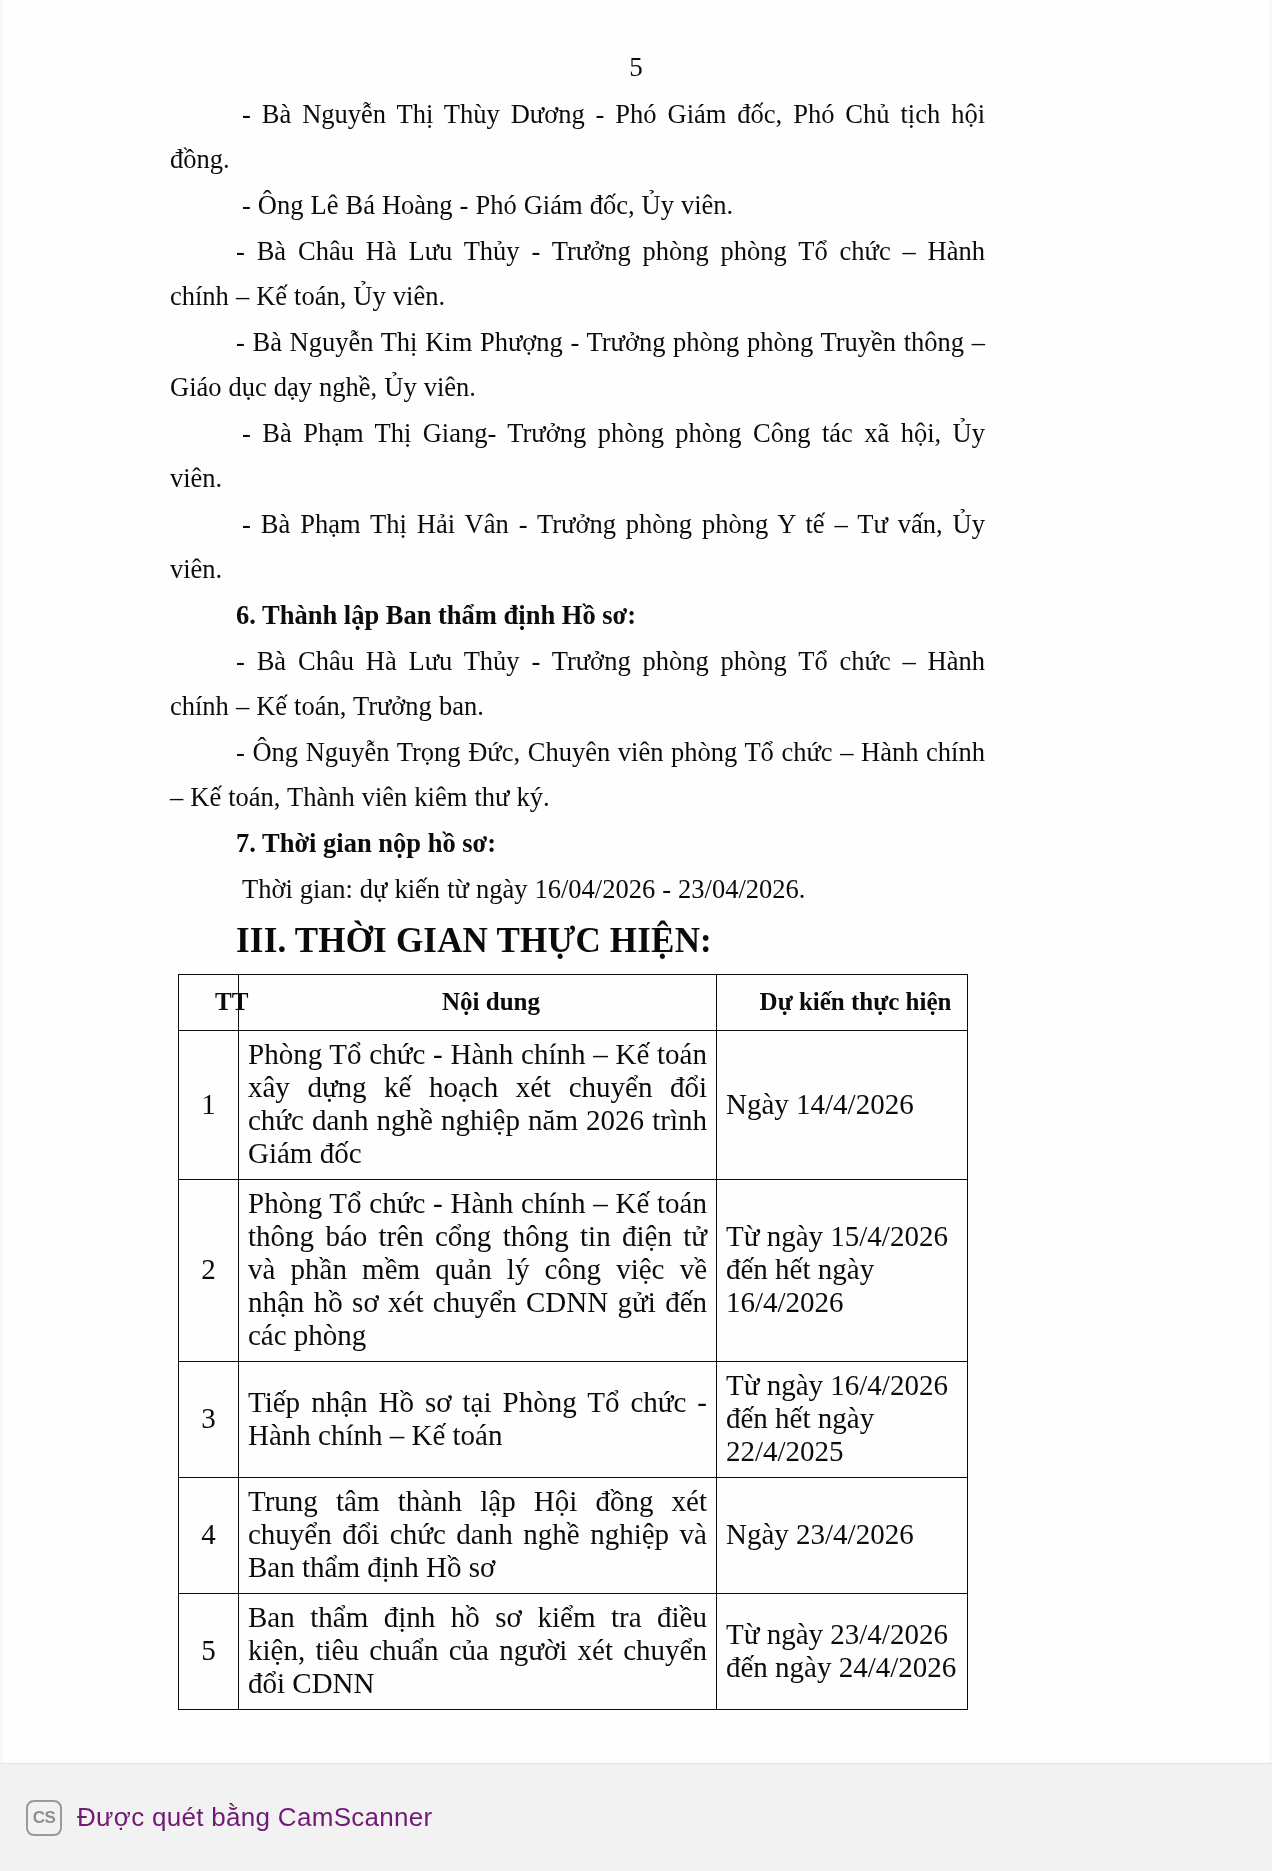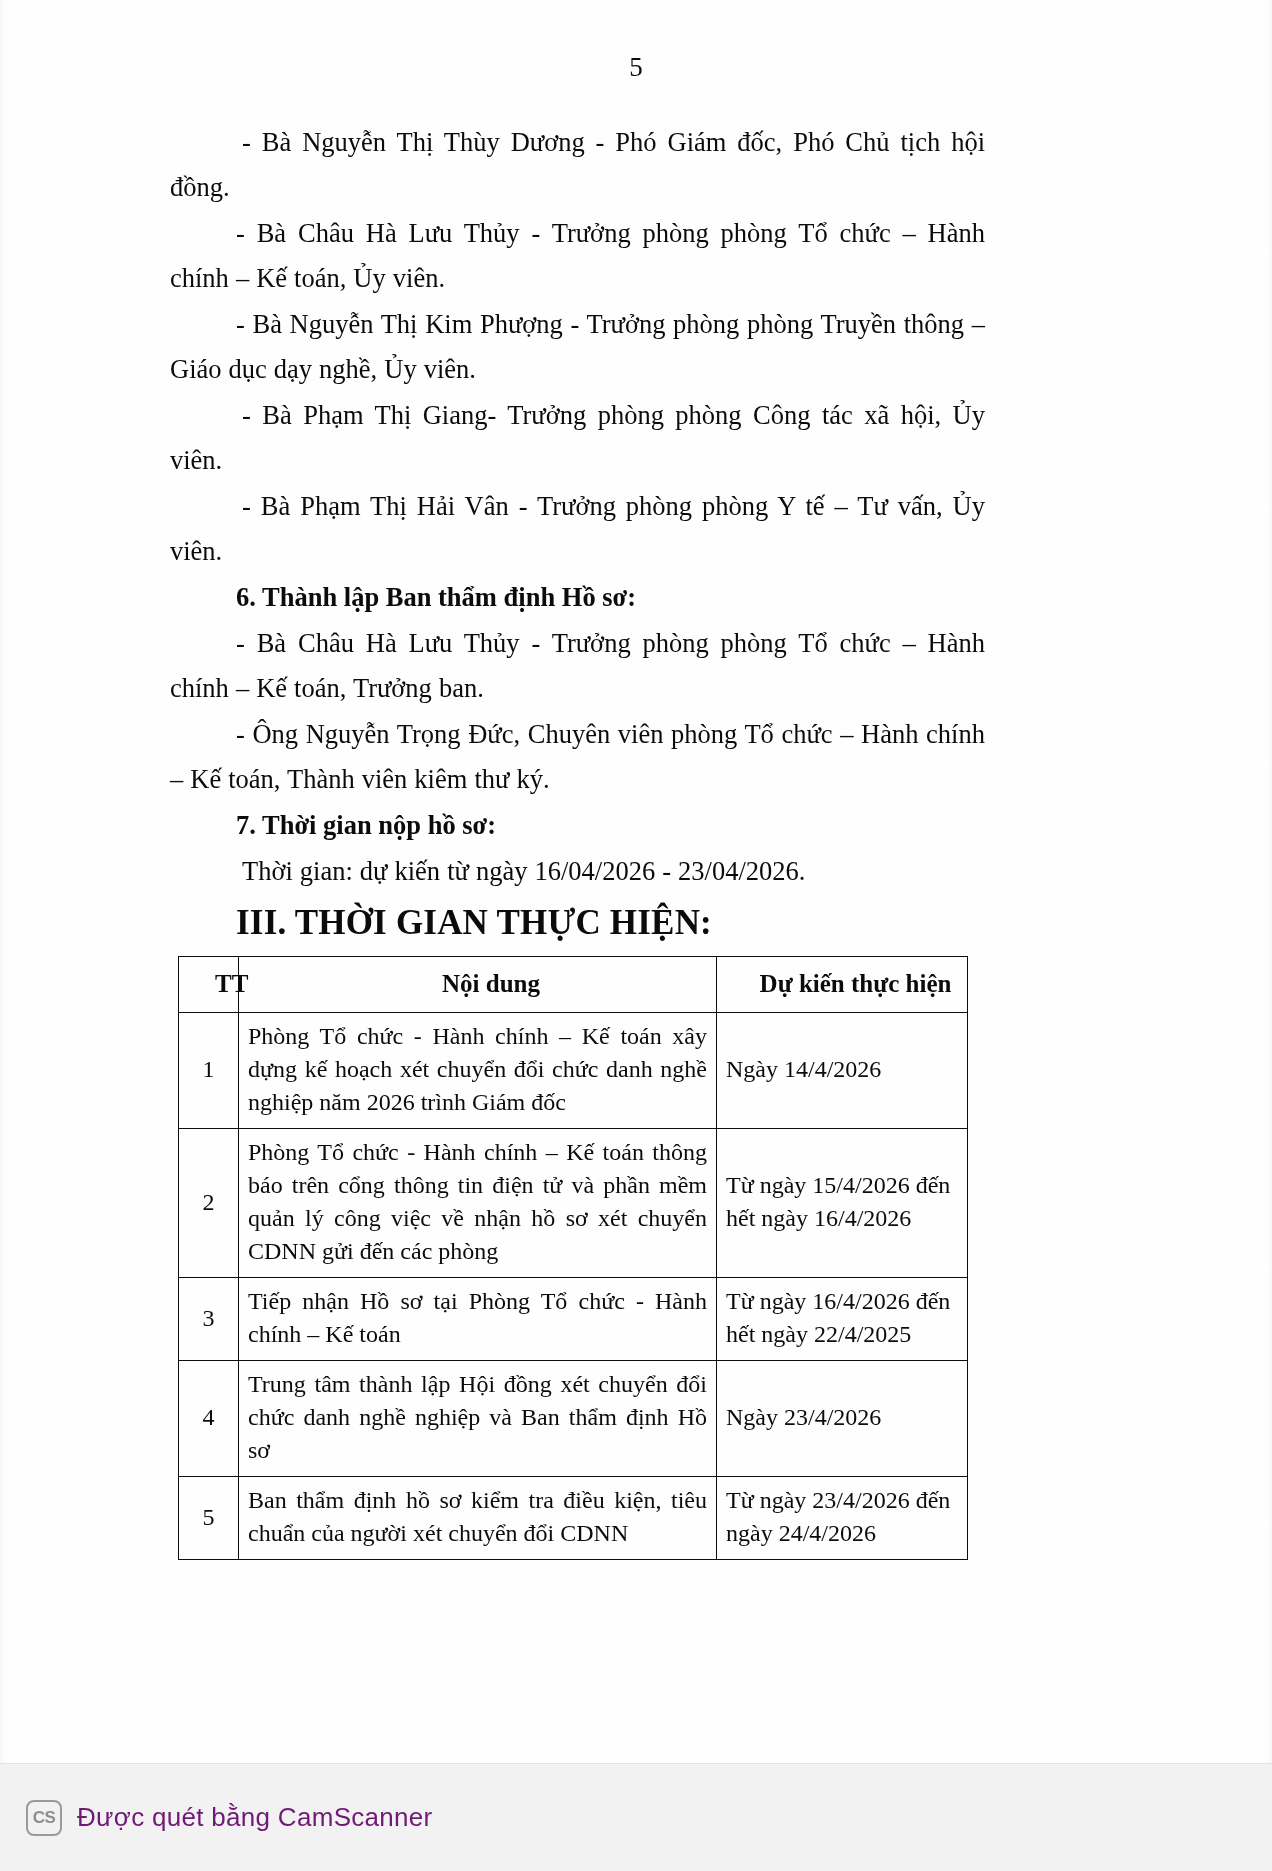--- a/index.html
+++ b/index.html
@@ -32,21 +32,21 @@
     width: 1272px;
     text-align: center;
     font-size: 27px;
     line-height: 1;
     letter-spacing: 0.2px;
   }
 
   .content {
     position: absolute;
     left: 170px;
-    top: 120px;
+    top: 92px;
     width: 815px;
   }
 
   p.para {
     margin: 0 0 1px 0;
     font-size: 26.5px;
     line-height: 45px;
     text-indent: 66px;
     text-align: justify;
     word-spacing: 0.4px;
@@ -84,21 +84,21 @@
   }
   table.schedule {
     border-collapse: collapse;
     width: 789px;
     table-layout: fixed;
   }
   table.schedule th,
   table.schedule td {
     border: 1.6px solid #0b0b0b;
     padding: 7px 9px 9px 9px;
-    font-size: 24px;
+    font-size: 29px;
     line-height: 33px;
     vertical-align: middle;
   }
   table.schedule th {
     text-align: center;
     font-weight: bold;
     font-size: 25px;
     padding-top: 10px;
     padding-bottom: 12px;
     padding-left: 36px;
@@ -180,20 +180,21 @@
 <div class="page">
 
   <div class="scan-edge-left"></div>
   <div class="scan-edge-right"></div>
 
   <div class="page-number">5</div>
 
   <div class="content">
 
     <p class="para tight-indent">- Bà Nguyễn Thị Thùy Dương - Phó Giám đốc, Phó Chủ tịch hội đồng.</p>
+    <p class="para tight-indent">- Ông Lê Bá Hoàng - Phó Giám đốc, Ủy viên.</p>
     <p class="para justify-all">- Bà Châu Hà Lưu Thủy - Trưởng phòng phòng Tổ chức – Hành chính – Kế toán, Ủy viên.</p>
     <p class="para justify-all">- Bà Nguyễn Thị Kim Phượng - Trưởng phòng phòng Truyền thông – Giáo dục dạy nghề, Ủy viên.</p>
     <p class="para tight-indent">- Bà Phạm Thị Giang-  Trưởng phòng phòng Công tác xã hội, Ủy viên.</p>
     <p class="para tight-indent">- Bà Phạm Thị Hải Vân - Trưởng phòng phòng  Y tế – Tư vấn, Ủy viên.</p>
 
     <p class="heading-bold">6. Thành lập Ban thẩm định Hồ sơ:</p>
 
     <p class="para justify-all">- Bà Châu Hà Lưu Thủy - Trưởng phòng phòng Tổ chức – Hành chính – Kế toán, Trưởng ban.</p>
     <p class="para justify-all">- Ông Nguyễn Trọng Đức, Chuyên viên phòng Tổ chức – Hành chính – Kế toán, Thành viên kiêm thư ký.</p>
 

